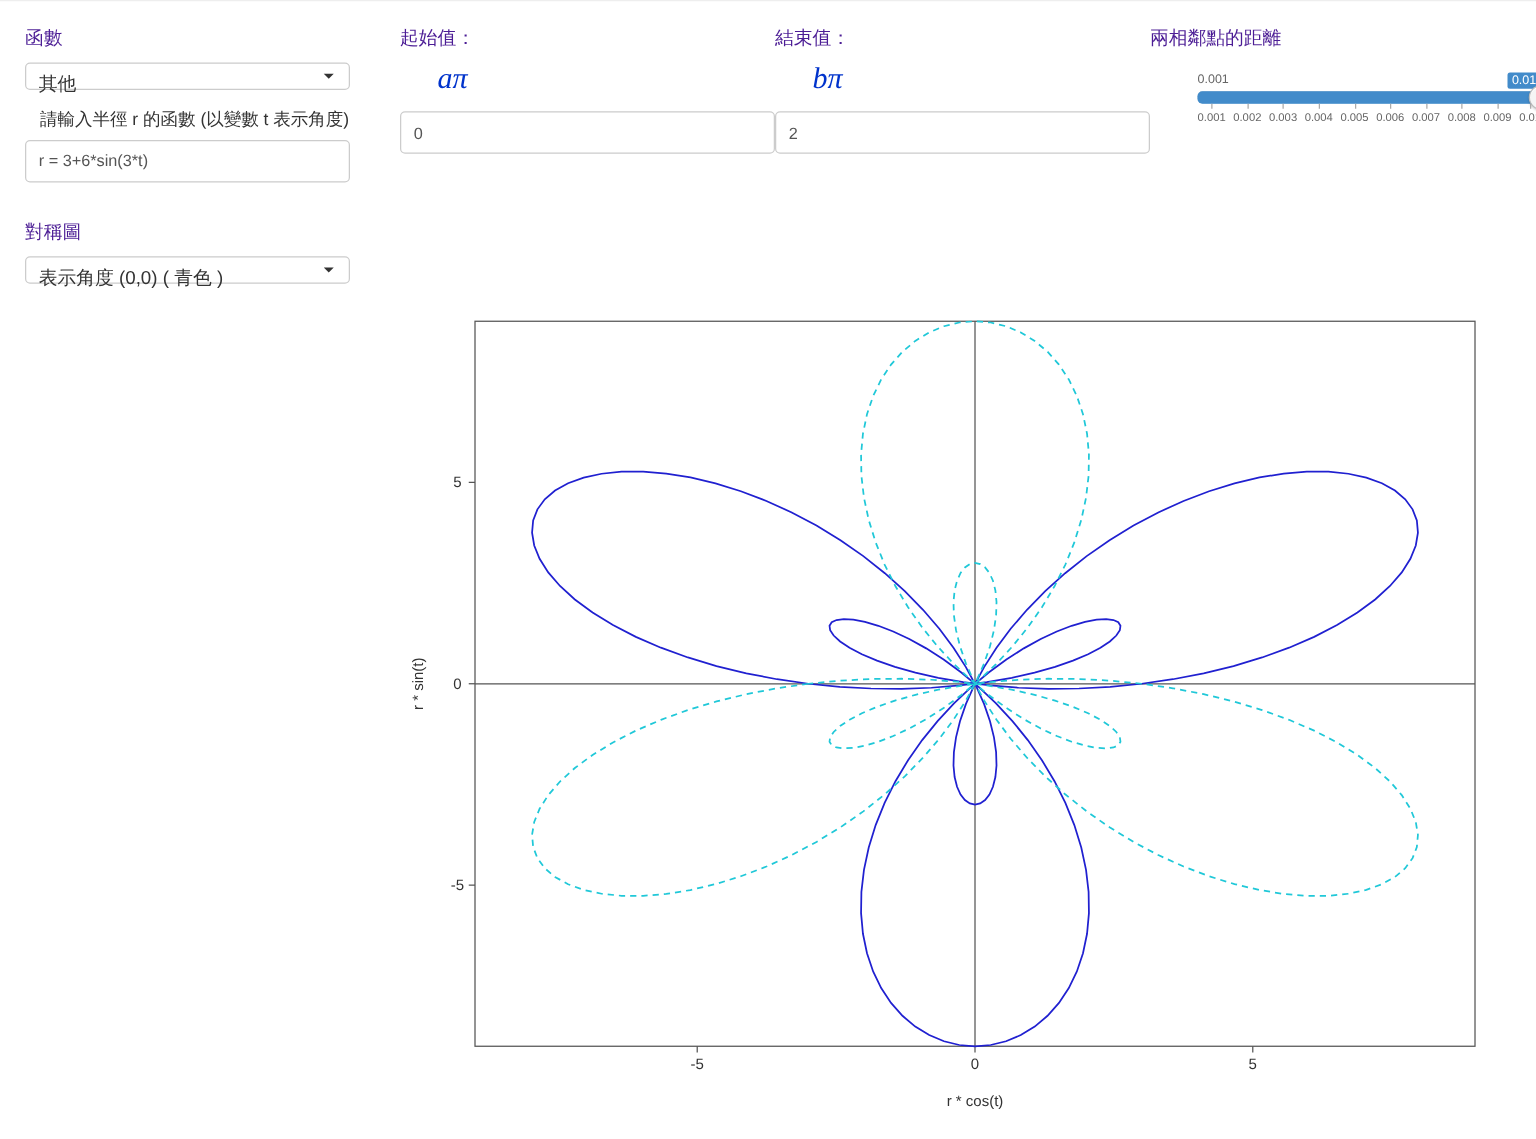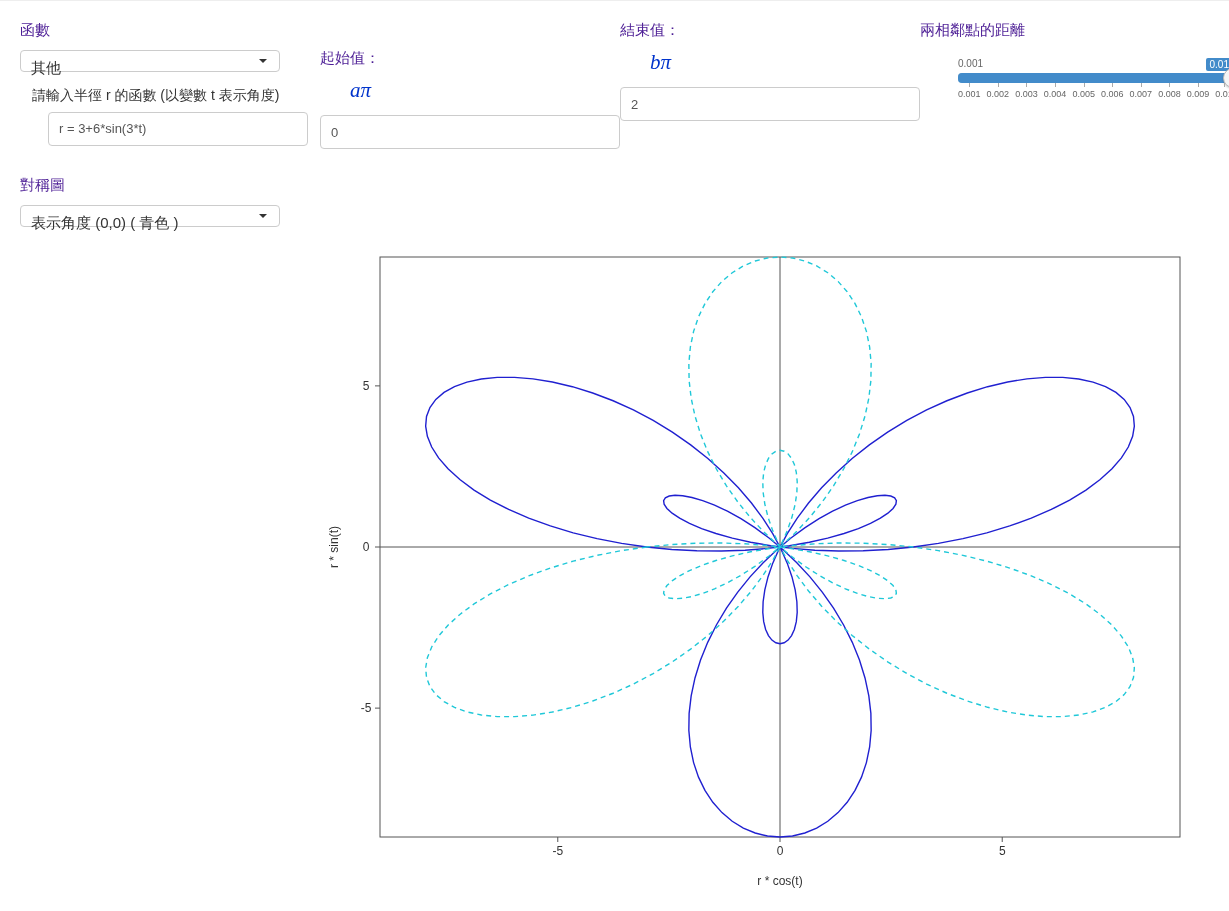--- a/index.html
+++ b/index.html
@@ -14,21 +14,21 @@
     display: flex;
     flex-wrap: wrap;
     padding: 20px 20px 10px 20px;
     border-top: 1px solid #eee;
     width: 1229px;
     box-sizing: border-box;
   }
 
   .col { box-sizing: border-box; }
   .col-func    { width: 300px; }
-  .col-start   { width: 300px; margin-top: 28px; }
+  .col-start   { width: 300px; }
   .col-end     { width: 300px; }
   .col-slider  { width: 280px; }
 
   .label-blue {
     color: #4c1d95;
     font-weight: 500;
     font-size: 15px;
     margin-bottom: 10px;
   }
 
@@ -65,39 +65,38 @@
   .text-input {
     width: 260px;
     box-sizing: border-box;
     border: 1px solid #ccc;
     border-radius: 4px;
     height: 34px;
     padding: 0 10px;
     font-size: 13px;
     color: #555;
     background: #fff;
-    margin-left: 28px;
   }
   .num-input {
     width: 300px;
     box-sizing: border-box;
     border: 1px solid #ccc;
     border-radius: 4px;
     height: 34px;
     padding: 0 10px;
     font-size: 13px;
     color: #555;
     background: #fff;
   }
 
   .math-ital {
     font-family: "Times New Roman", serif;
     font-style: italic;
     color: #0033cc;
-    font-size: 21px;
+    font-size: 24px;
     margin: 10px 0 12px 30px;
   }
 
   .section-gap { height: 30px; }
 
   
   .slider-wrap { width: 275px; margin-left: 38px; }
   .slider-top {
     display: flex;
     justify-content: space-between;

